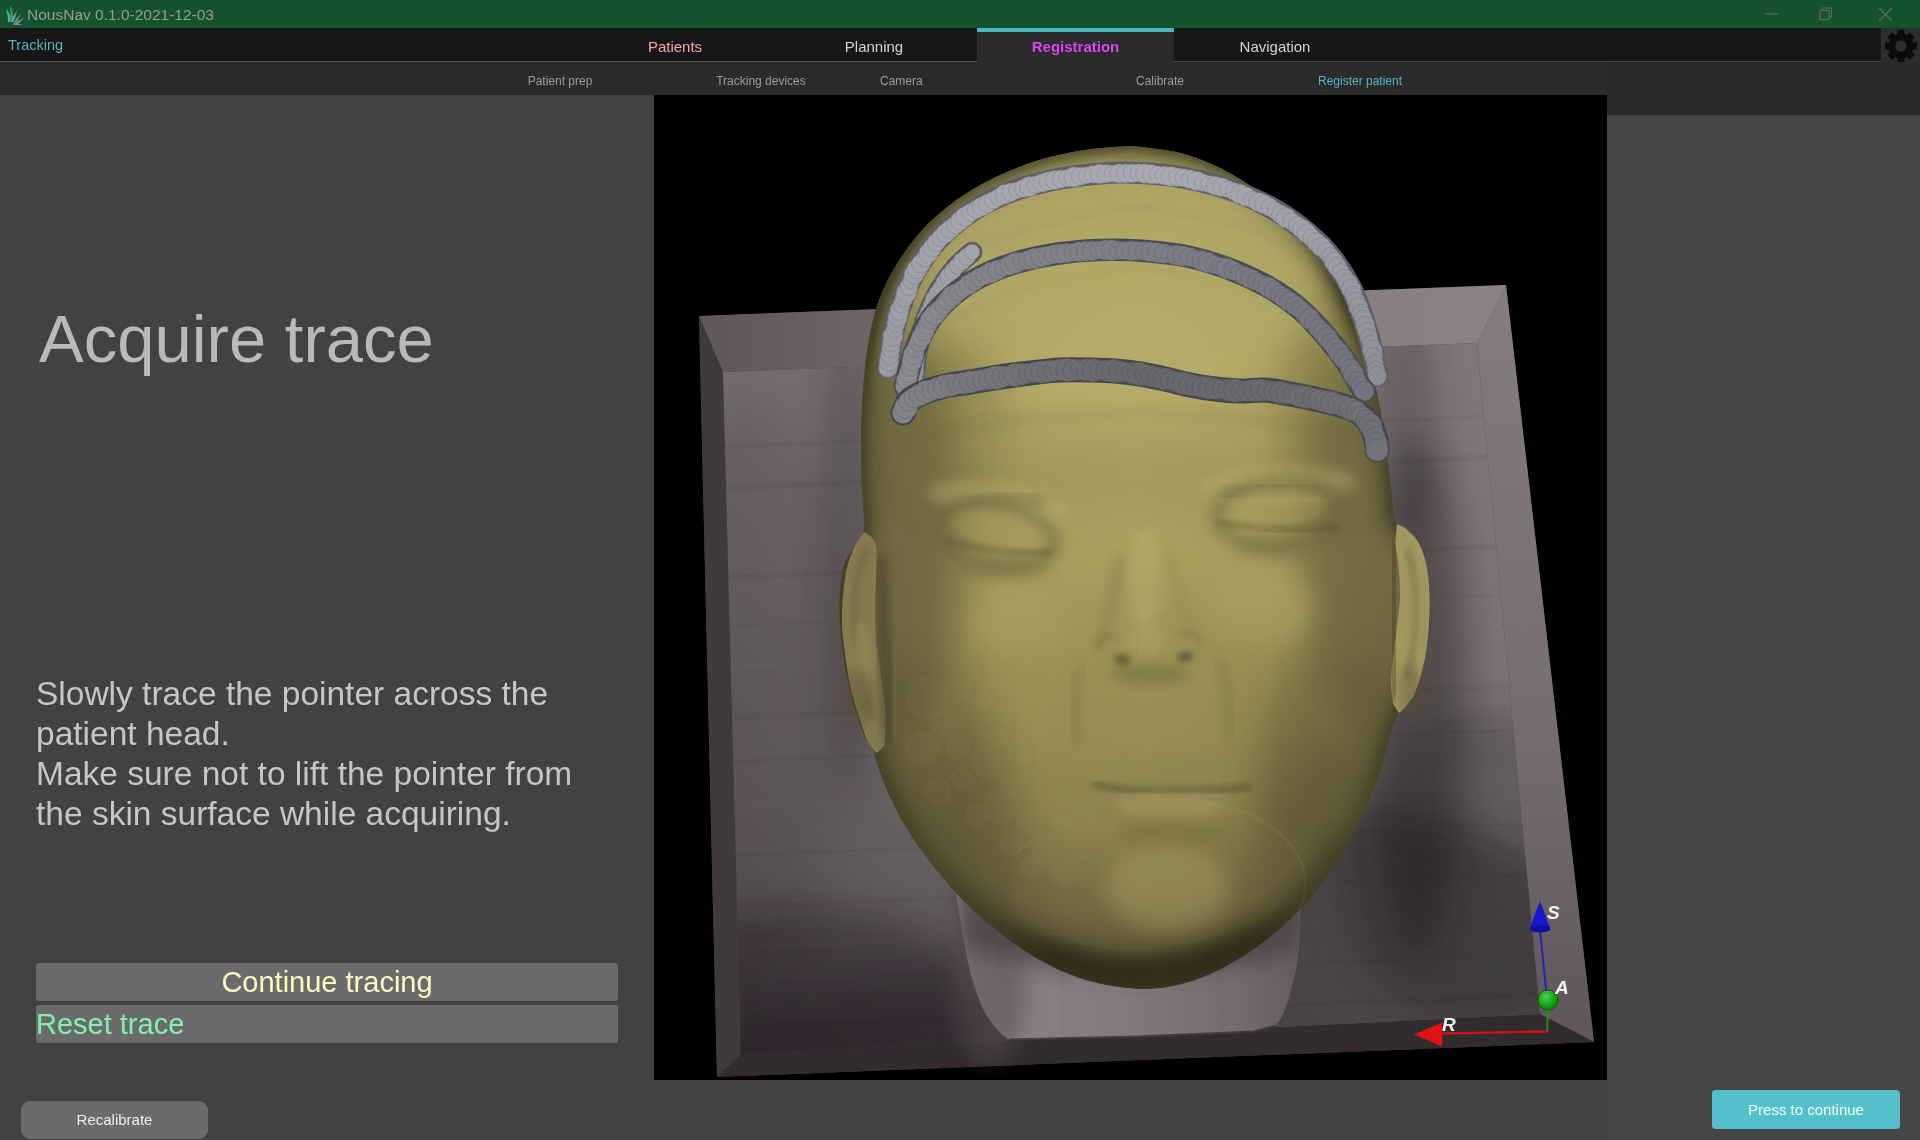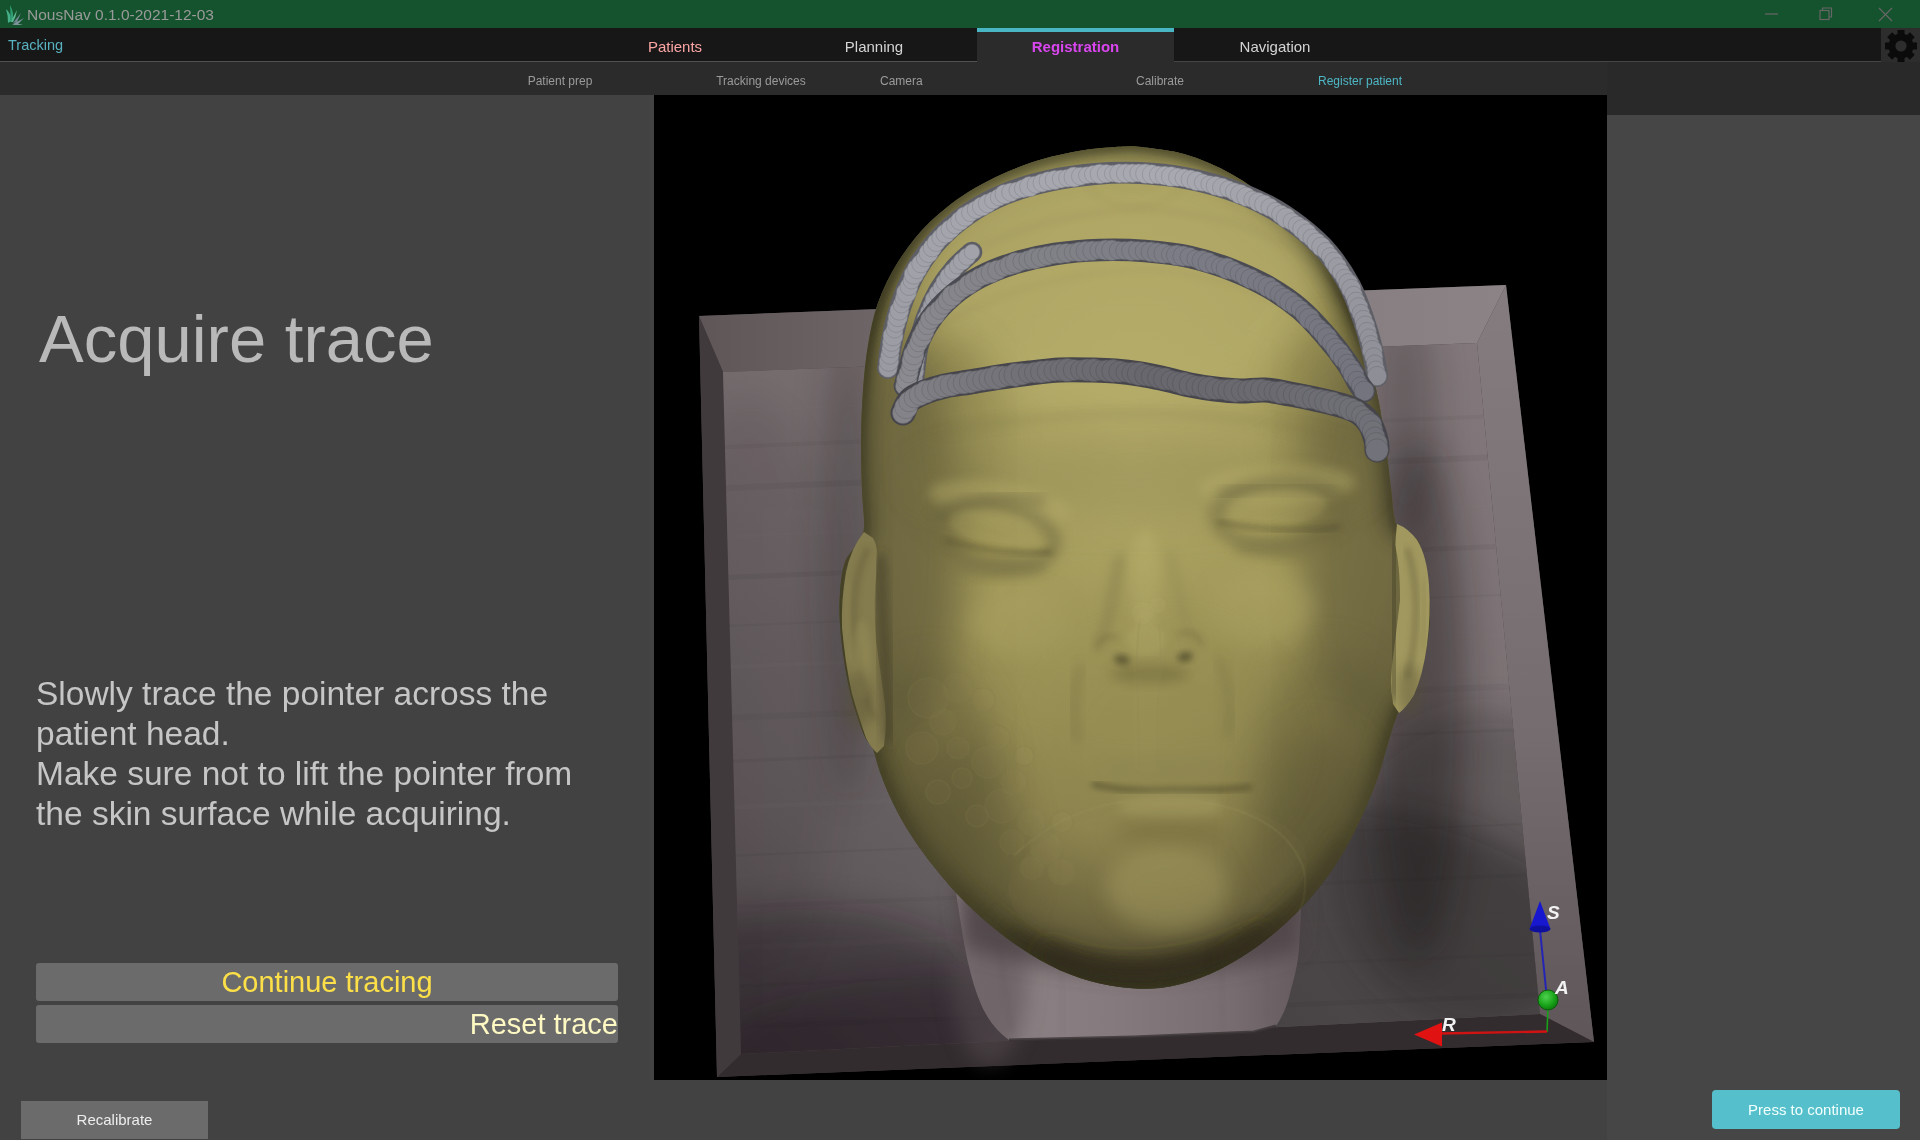--- a/index.html
+++ b/index.html
@@ -60,23 +60,23 @@
   <span class="abs" style="left:480px;top:12px;width:160px;text-align:center;font-size:12px;color:#9b9b9b">Patient prep</span>
   <span class="abs" style="left:681px;top:12px;width:160px;text-align:center;font-size:12px;color:#9b9b9b">Tracking devices</span>
   <span class="abs" style="left:880px;top:12px;width:160px;text-align:left;font-size:12px;color:#9b9b9b">Camera</span>
   <span class="abs" style="left:1080px;top:12px;width:160px;text-align:center;font-size:12px;color:#9b9b9b">Calibrate</span>
   <span class="abs" style="left:1280px;top:12px;width:160px;text-align:center;font-size:12px;color:#4db7c5">Register patient</span>
 </div>
 
 <div class="abs" style="left:0;top:95px;width:654px;height:1045px;background:#424242"></div>
 <div class="abs" style="left:39px;top:300px;font-size:67px;color:#b9b9b9">Acquire trace</div>
 <div class="abs" style="left:36px;top:674px;font-size:33.5px;line-height:40px;color:#c6c6c6">Slowly trace the pointer across the<br>patient head.<br>Make sure not to lift the pointer from<br>the skin surface while acquiring.</div>
-<div class="abs" style="left:36px;top:963px;width:582px;height:38px;background:#6b6b6b;border-radius:3px;text-align:center;font-size:29px;line-height:38px;color:#fde047">Continue tracing</div>
-<div class="abs" style="left:36px;top:1005px;width:582px;height:38px;background:#6b6b6b;border-radius:3px;text-align:right;font-size:29px;line-height:38px;color:#fef9c3">Reset trace</div>
-<div class="abs" style="left:21px;top:1101px;width:187px;height:38px;background:#6b6b6b;border-radius:0;text-align:center;font-size:15px;line-height:38px;color:#ededed">Recalibrate</div>
+<div class="abs" style="left:36px;top:963px;width:582px;height:38px;background:#6b6b6b;border-radius:3px;text-align:center;font-size:29px;line-height:38px;color:#fef9c3">Continue tracing</div>
+<div class="abs" style="left:36px;top:1005px;width:582px;height:38px;background:#6b6b6b;border-radius:3px;text-align:left;font-size:29px;line-height:38px;color:#86efac">Reset trace</div>
+<div class="abs" style="left:21px;top:1101px;width:187px;height:38px;background:#6b6b6b;border-radius:9px;text-align:center;font-size:15px;line-height:38px;color:#ededed">Recalibrate</div>
 
 <div class="abs" style="left:1607px;top:62px;width:313px;height:53px;background:#292929"></div>
 <div class="abs" style="left:1607px;top:115px;width:313px;height:1025px;background:#464646"></div>
 
 <div class="abs" style="left:654px;top:1080px;width:953px;height:60px;background:#424242"></div>
 
 <div class="abs" style="left:1712px;top:1090px;width:188px;height:39px;background:#55c0cb;border-radius:4px;text-align:center;font-size:15px;line-height:39px;color:#f3ffff">Press to continue</div>
 
 <div class="abs" style="left:654px;top:95px;width:953px;height:985px;background:#000">
 <svg width="953" height="985" viewBox="654 95 953 985">

